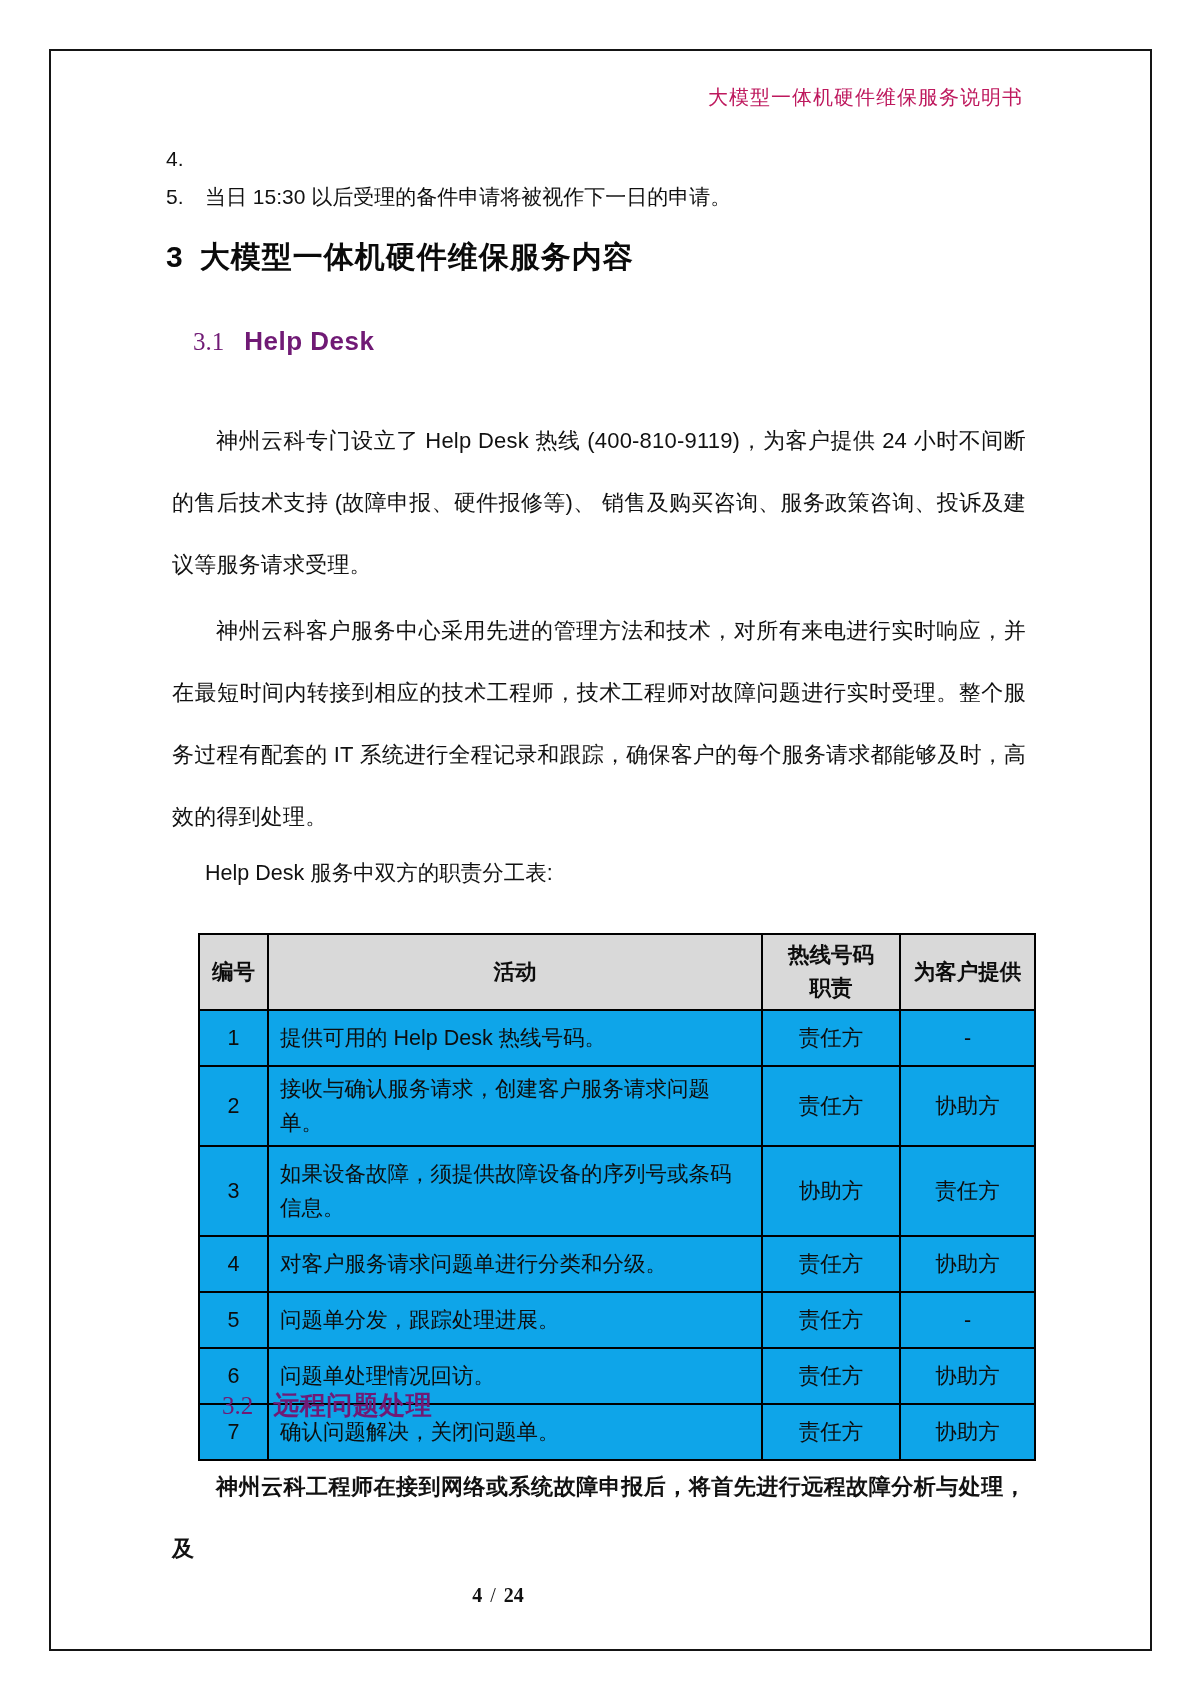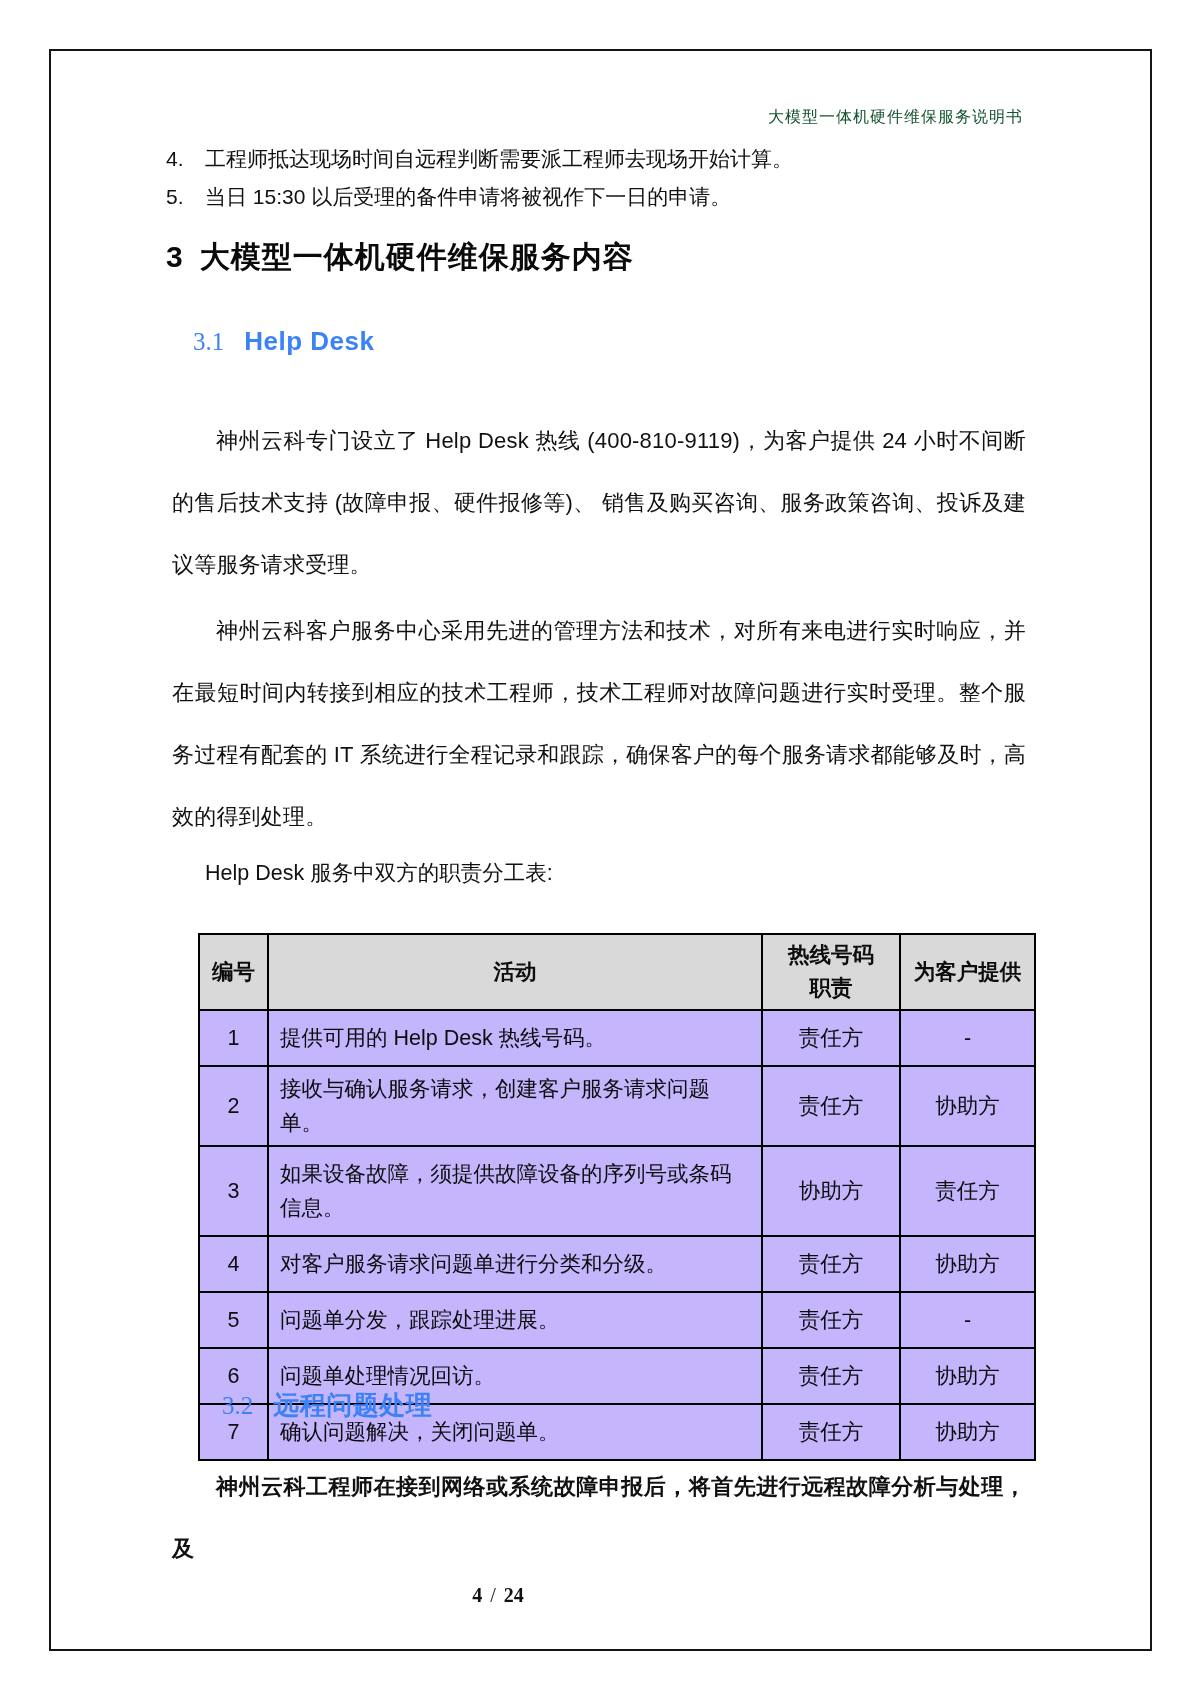--- a/index.html
+++ b/index.html
@@ -11,51 +11,51 @@
   .abs{position:absolute;}
   
   .page-border{
     left:49px;top:49px;width:1099px;height:1598px;
     border:2px solid #151515;background:transparent;
   }
   
   .doc-header{
     top:84px;right:177px;
     font-family:"Liberation Serif","DejaVu Serif",serif;
-    font-size:16px;color:#14532d;letter-spacing:1px;margin-top:23px;
+    font-size:20px;color:#be185d;letter-spacing:1px;
   }
   
   .num-list{top:140px;left:166px;width:880px;font-size:21px;}
   .num-row{display:flex;line-height:38px;}
   .num-row .n{width:39px;flex:0 0 39px;}
   
   .h3-row{top:237px;left:166px;display:flex;align-items:baseline;
     font-weight:700;font-size:30px;letter-spacing:1px;color:#0a0a0a;}
   .h3-row .sec-num{margin-right:17px;letter-spacing:0;}
   
-  .hsub{display:flex;align-items:baseline;color:#3b82f6;}
+  .hsub{display:flex;align-items:baseline;color:#701a75;}
   .hsub .sub-num{
     font-family:"Liberation Serif","DejaVu Serif",serif;
     font-size:25px;font-weight:400;
   }
   .hsub .sub-title{font-size:26px;font-weight:700;margin-left:20px;letter-spacing:0.5px;}
   .h31{top:326px;left:193px;}
   .h32{top:1388px;left:193px;margin-left:29px;}
   
   .body-copy{top:406px;left:168px;width:862px;}
   .body-copy p, .para{
     margin:4px;font-size:22px;line-height:62px;
     text-align:justify;text-indent:2em;letter-spacing:0.2px;
   }
   .table-intro{top:858px;left:205px;font-size:21.5px;line-height:30px;}
   
   table.resp{
     top:933px;left:198px;position:absolute;
     border-collapse:collapse;table-layout:fixed;width:836px;
-    font-size:21.5px;color:#0d0d0d;background:#c4b5fd;
+    font-size:21.5px;color:#0d0d0d;background:#0ea5e9;
   }
   table.resp th, table.resp td{
     border:2px solid #000000;vertical-align:middle;
     padding:0;overflow:hidden;
   }
   table.resp th{
     background:#d9d9d9;font-weight:700;text-align:center;
     height:74px;line-height:33px;
   }
   table.resp td{height:44px;text-align:center;line-height:30px;}
@@ -76,21 +76,20 @@
 </head>
 <body>
 
 <div class="abs page-border"></div>
 
 <div class="abs doc-header">大模型一体机硬件维保服务说明书</div>
 
 <div class="abs num-list">
   <div class="num-row">
     <span class="n">4.</span>
-    <span class="t">工程师抵达现场时间自远程判断需要派工程师去现场开始计算。</span>
   </div>
   <div class="num-row">
     <span class="n">5.</span>
     <span class="t">当日 15:30 以后受理的备件申请将被视作下一日的申请。</span>
   </div>
 </div>
 
 <div class="abs h3-row">
   <span class="sec-num">3</span>
   <span class="sec-title">大模型一体机硬件维保服务内容</span>

